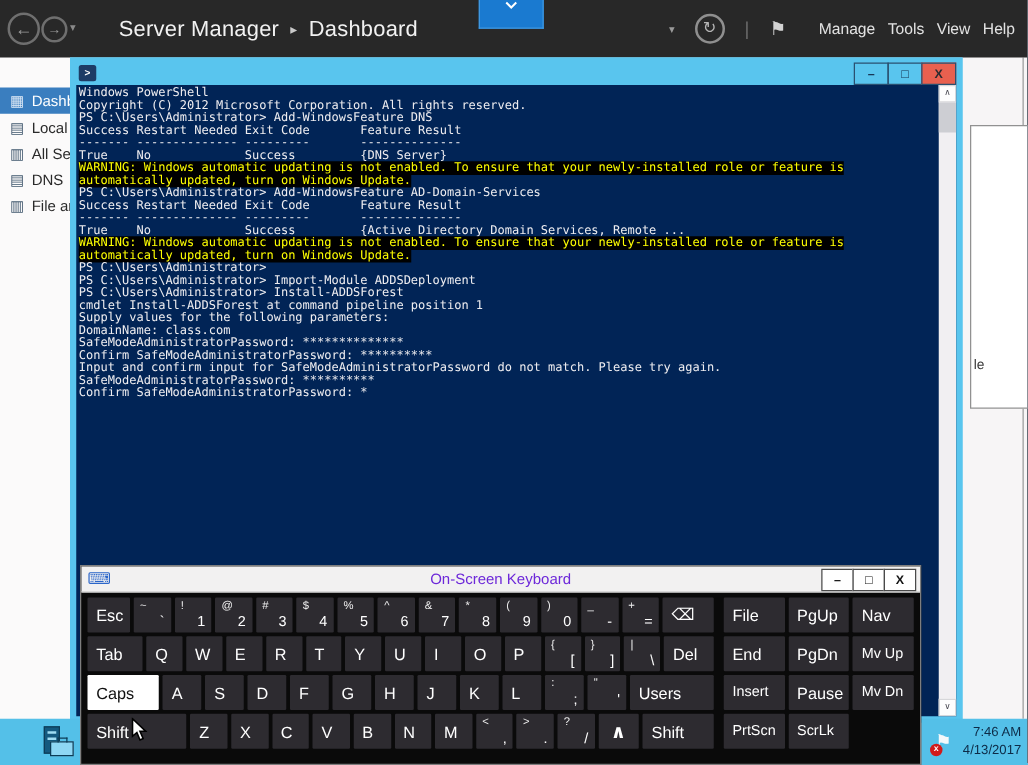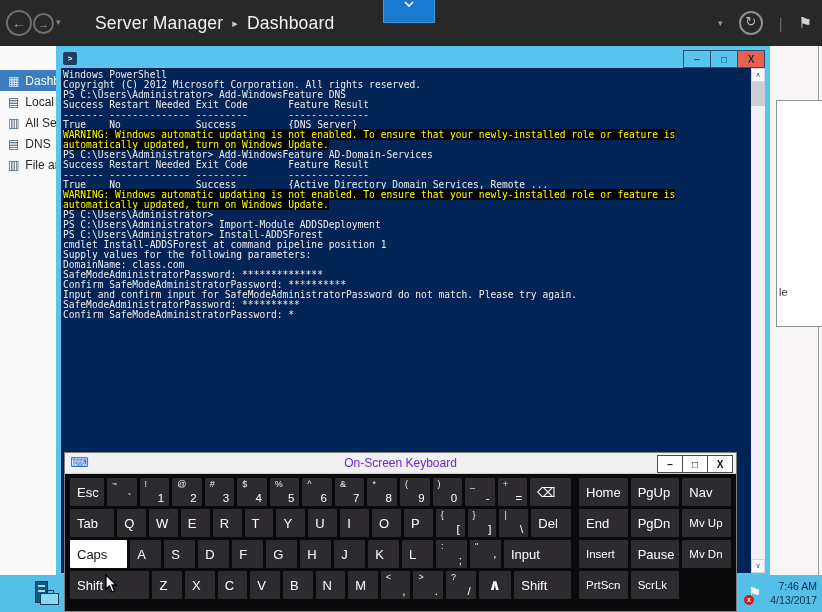--- a/index.html
+++ b/index.html
@@ -115,20 +115,26 @@
     <div class="crumb">
       <span>Server Manager</span>
       <span class="sep">▸</span>
       <span>Dashboard</span>
     </div>
     <div class="topright">
       <span class="tr-caret">▾</span>
       <span class="tr-refresh">↻</span>
       <span class="tr-div">|</span>
       <span class="tr-flag">⚑</span>
+      <span style="display:flex;">
+          <span class="menu-item">Manage</span>
+          <span class="menu-item">Tools</span>
+          <span class="menu-item">View</span>
+          <span class="menu-item">Help</span>
+        </span>
     </div>
   </div>
 
   <div class="bluetab">
     <svg width="12" height="10" viewBox="0 0 12 10">
       <polyline points="2,2 6,6 10,2" fill="none" stroke="#ffffff" stroke-width="1.6"></polyline>
     </svg>
   </div>
 
   <div class="sm-side">
@@ -297,21 +303,21 @@
               <span class="sh">_</span>
               <span class="mn">-</span>
             </div>
             <div class="key" style="flex-grow: 1;">
               <span class="sh">+</span>
               <span class="mn">=</span>
             </div>
             <div class="key" style="flex-grow: 1.5;">⌫</div>
           </div>
           <div class="kside">
-            <div class="key" style="flex-grow: 1;">Home</div>
+            <div class="key" style="flex-grow: 1;">File</div>
             <div class="key" style="flex-grow: 1;">PgUp</div>
             <div class="key" style="flex-grow: 1;">Nav</div>
           </div>
         </div>
         <div class="krow">
           <div class="kmain">
             <div class="key" style="flex-grow: 1.7;">Tab</div>
             <div class="key" style="flex-grow: 1;">Q</div>
             <div class="key" style="flex-grow: 1;">W</div>
             <div class="key" style="flex-grow: 1;">E</div>
@@ -355,21 +361,21 @@
             <div class="key" style="flex-grow: 1;">K</div>
             <div class="key" style="flex-grow: 1;">L</div>
             <div class="key" style="flex-grow: 1;">
               <span class="sh">:</span>
               <span class="mn">;</span>
             </div>
             <div class="key" style="flex-grow: 1;">
               <span class="sh">"</span>
               <span class="mn">'</span>
             </div>
-            <div class="key" style="flex-grow: 2.5;">Input</div>
+            <div class="key" style="flex-grow: 2.5;">Users</div>
           </div>
           <div class="kside">
             <div class="key small" style="flex-grow: 1;">Insert</div>
             <div class="key" style="flex-grow: 1;">Pause</div>
             <div class="key small" style="flex-grow: 1;">Mv Dn</div>
           </div>
         </div>
         <div class="krow">
           <div class="kmain">
             <div class="key" style="flex-grow: 3.2;">Shift</div>

